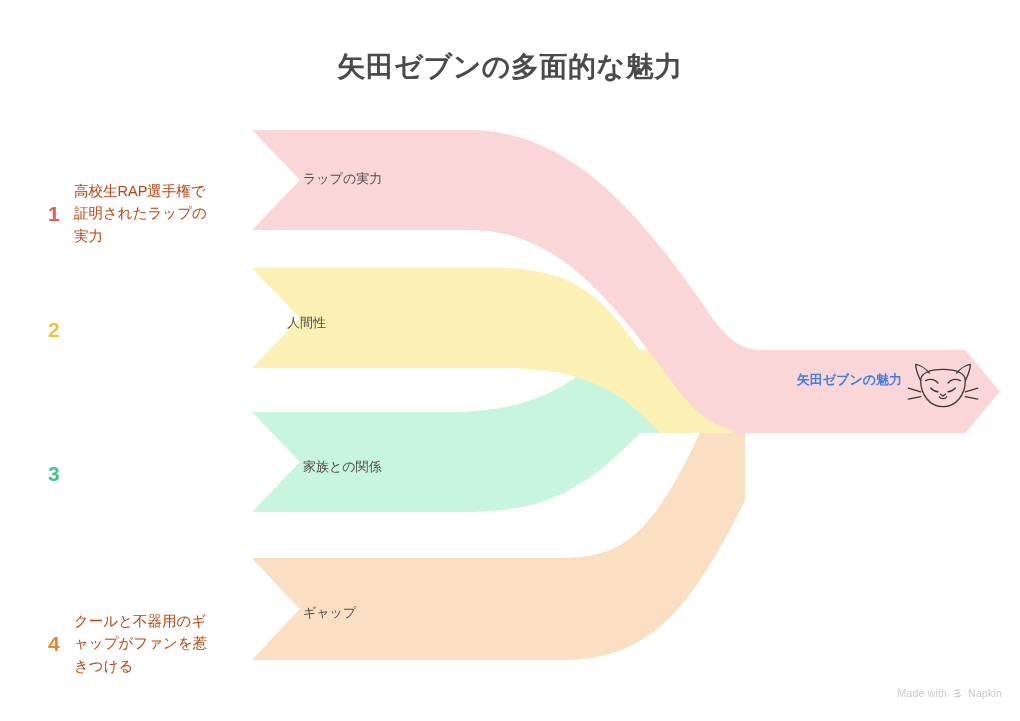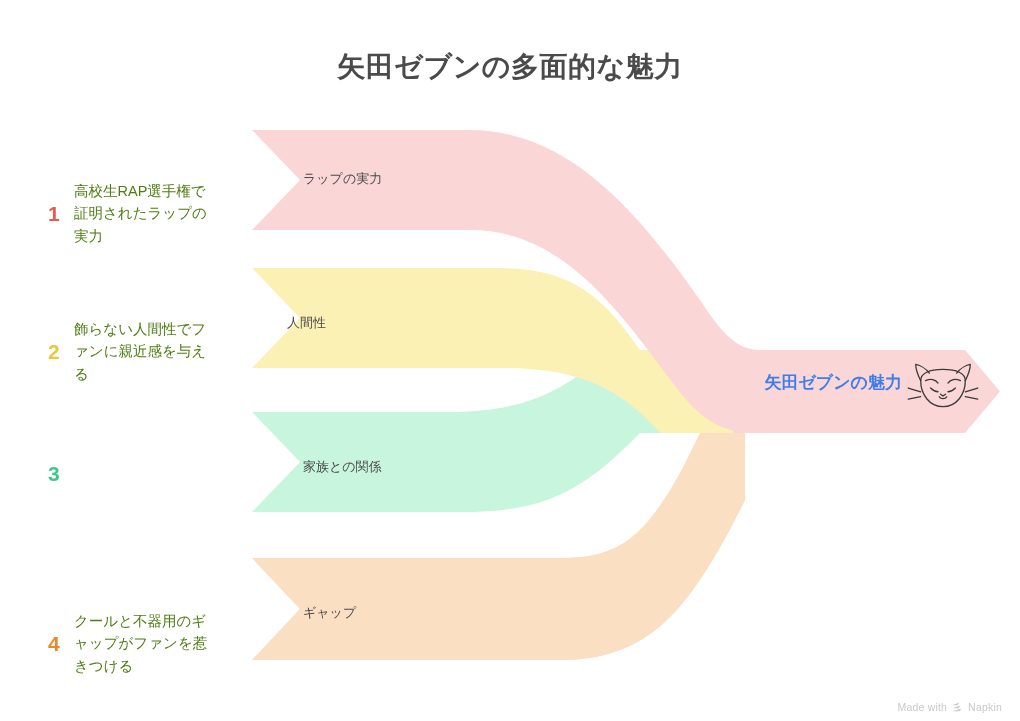--- a/index.html
+++ b/index.html
@@ -41,45 +41,45 @@
   .step-num {
     font-size: 21px;
     font-weight: bold;
     width: 26px;
     flex: 0 0 26px;
     text-align: left;
   }
   .step-text {
     font-size: 14.5px;
     line-height: 1.55;
-    color: #4d7c0f;
+    color: #c2410c;
     width: 140px;
   }
   .flow-label {
     position: absolute;
     font-size: 13px;
     color: #4a4a4a;
     line-height: 1.4;
     white-space: nowrap;
   }
   .end-label {
     position: absolute;
-    font-size: 17px;
+    font-size: 13px;
     font-weight: bold;
     color: #3d7eea;
     line-height: 1.45;
     text-align: right;
     width: 150px;
     left: 752px;
     top: 371px;
   }
   .watermark {
     position: absolute;
     right: 18px;
-    bottom: 8px;
+    bottom: 22px;
     display: flex;
     align-items: center;
     gap: 4px;
     font-size: 10.5px;
     color: #c9c9c9;
     letter-spacing: 0.2px;
   }
   .wm-mark { display: block; }
 </style>
 </head>
@@ -133,21 +133,20 @@
 </svg>
 
 <div class="page-title">矢田ゼブンの多面的な魅力</div>
 
 <div class="step-row" style="top:180px;">
   <span class="step-num" style="color: rgb(234, 90, 78);">1</span>
   <span class="step-text">高校生RAP選手権で証明されたラップの実力</span>
 </div>
 <div class="step-row" style="top:318px;">
   <span class="step-num" style="color: rgb(227, 201, 59);">2</span>
-  <span class="step-text">飾らない人間性でファンに親近感を与える</span>
 </div>
 <div class="step-row" style="top:462px;">
   <span class="step-num" style="color: rgb(62, 199, 138);">3</span>
 </div>
 <div class="step-row" style="top:610px;">
   <span class="step-num" style="color: rgb(232, 135, 46);">4</span>
   <span class="step-text">クールと不器用のギャップがファンを惹きつける</span>
 </div>
 
 <div class="flow-label" style="left:303px; top:170px;">ラップの実力</div>

